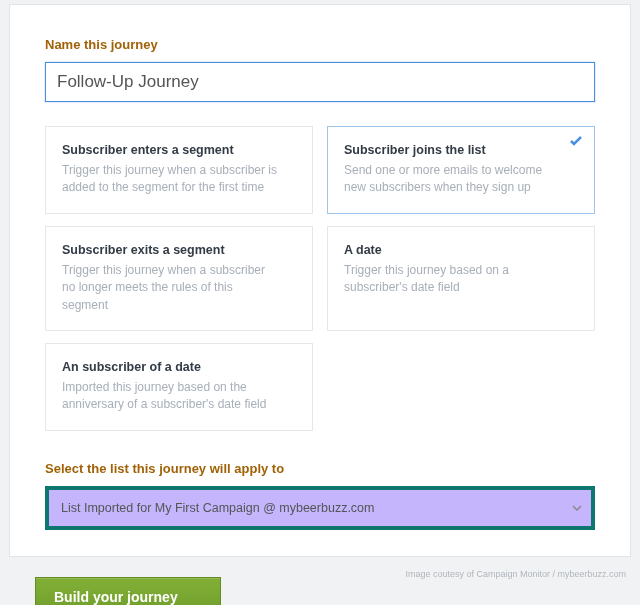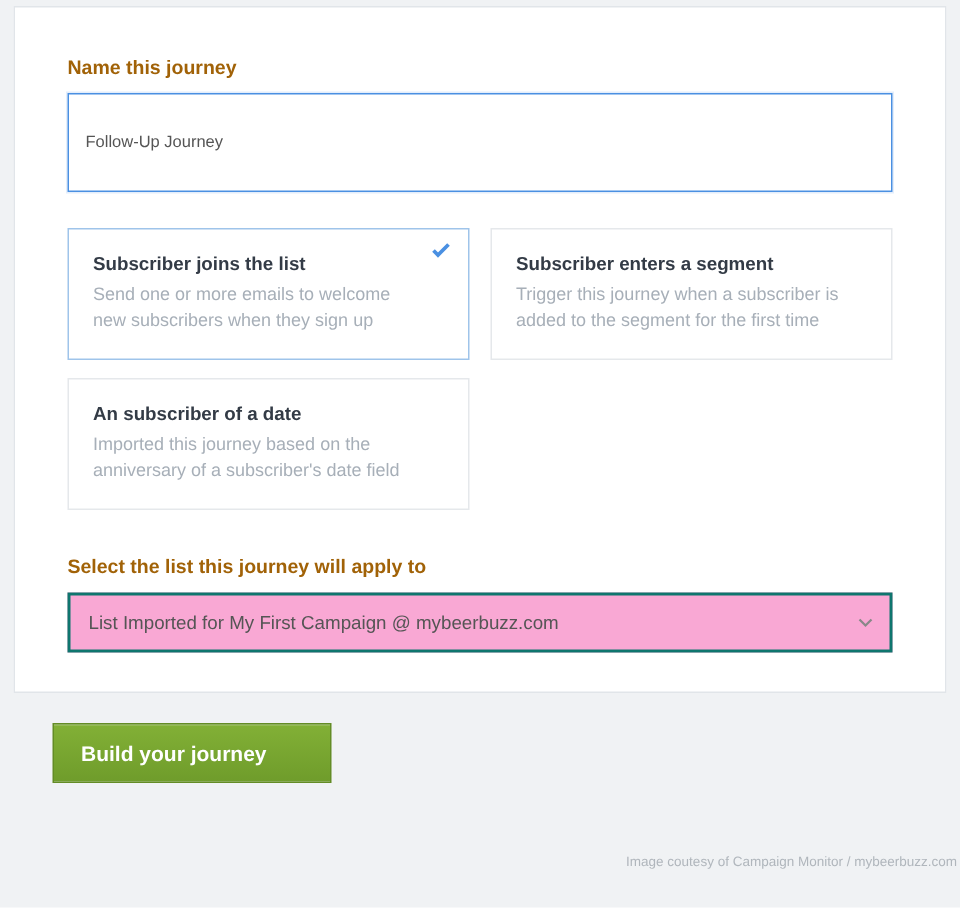--- a/index.html
+++ b/index.html
@@ -22,22 +22,22 @@
       font-weight: 700;
       font-size: 13px;
       color: #a16207;
       margin-bottom: 10px;
       display: block;
     }
     .name-input {
       width: 100%;
       border: 1px solid #4a90e2;
       outline: none;
-      padding: 26px 11px;
-      font-size: 11px;
+      padding: 9px 11px;
+      font-size: 17px;
       color: #555;
       box-shadow: 0 0 0 1px rgba(74,144,226,0.15);
       margin-bottom: 24px;
       font-family: inherit;
     }
     .trigger-grid {
       display: grid;
       grid-template-columns: 1fr 1fr;
       gap: 12px 14px;
       margin-bottom: 30px;
@@ -72,25 +72,25 @@
       font-size: 12px;
       color: #a7afb8;
       line-height: 1.45;
     }
     .select-wrap {
       position: relative;
       width: 100%;
     }
     .list-select {
       width: 100%;
-      border: 2px solid #0f766e;
+      border: 4px solid #0f766e;
       padding: 11px 12px;
       font-size: 12.5px;
       color: #555;
-      background: #f9a8d4;
+      background: #c4b5fd;
       appearance: none;
       -webkit-appearance: none;
       cursor: pointer;
       font-family: inherit;
     }
     .select-wrap .chevron {
       position: absolute;
       right: 12px;
       top: 50%;
       transform: translateY(-50%);
@@ -122,50 +122,60 @@
     }
     .build-btn .arrow {
       width: 14px;
       height: 12px;
     }
     .credit {
       font-size: 9px;
       color: #b0b6bc;
       position: absolute;
       bottom: 30px;
-      right: 2px;
+      right: 14px;
     }
     .wrap { position: relative; width: 640px; height: 605px; }
   </style>
 </head>
 <body>
 <div class="wrap">
 
 <div class="panel">
 
   <label class="section-label">Name this journey</label>
   <input class="name-input" type="text" value="Follow-Up Journey" style="">
 
   <div class="trigger-grid">
+
+    <div class="trigger-card">
+
+      <div class="trigger-title">Subscriber enters a segment</div>
+      <div class="trigger-desc">Trigger this journey when a subscriber is added to the segment for the first time</div>
+    </div>
 
     <div class="trigger-card selected">
       <span class="check"><svg viewBox="0 0 12 12">
               <polyline points="1,6 4,9 11,2"></polyline>
             </svg></span>
       <div class="trigger-title">Subscriber joins the list</div>
       <div class="trigger-desc">Send one or more emails to welcome new subscribers when they sign up</div>
     </div>
 
     <div class="trigger-card">
 
-      <div class="trigger-title">Subscriber enters a segment</div>
-      <div class="trigger-desc">Trigger this journey when a subscriber is added to the segment for the first time</div>
-    </div>
-
-
+      <div class="trigger-title">Subscriber exits a segment</div>
+      <div class="trigger-desc">Trigger this journey when a subscriber no longer meets the rules of this segment</div>
+    </div>
+
+    <div class="trigger-card">
+
+      <div class="trigger-title">A date</div>
+      <div class="trigger-desc">Trigger this journey based on a subscriber's date field</div>
+    </div>
 
     <div class="trigger-card">
 
       <div class="trigger-title">An subscriber of a date</div>
       <div class="trigger-desc">Imported this journey based on the anniversary of a subscriber's date field</div>
     </div>
 
   </div>
 
   <label class="section-label">Select the list this journey will apply to</label>

